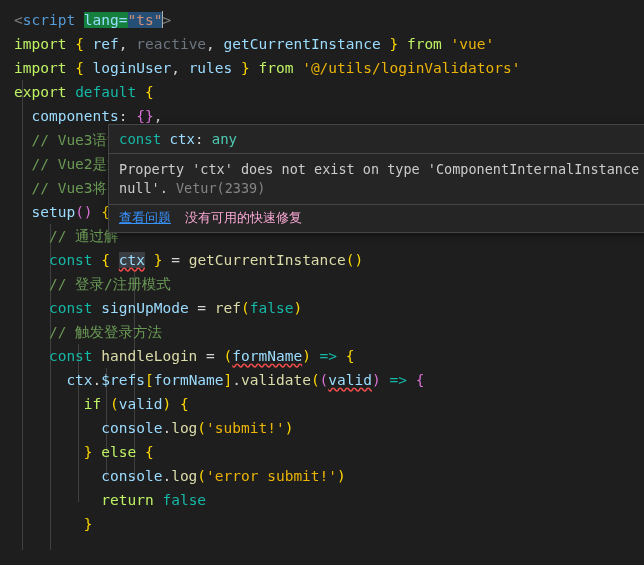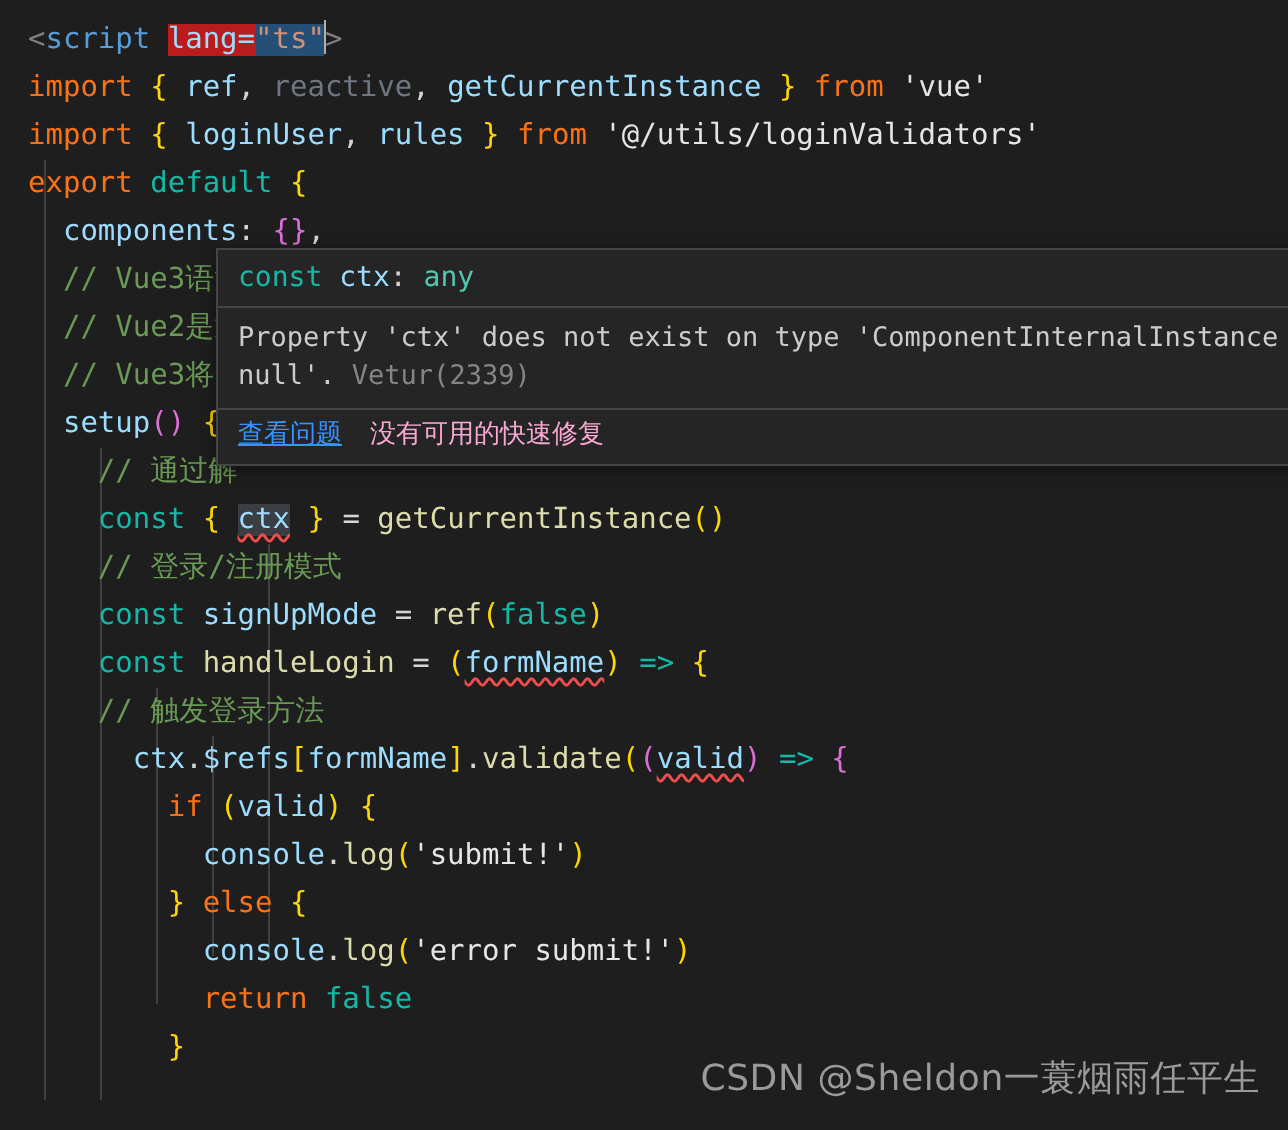--- a/index.html
+++ b/index.html
@@ -35,35 +35,35 @@
     line-height: 24px;
     font-size: 14.5px;
     white-space: pre;
     letter-spacing: 0px;
     padding-left: 14px;
     box-sizing: border-box;
   }
   
   .t-tag      { color: #808080; }
   .t-tagname  { color: #569cd6; }
-  .t-kw       { color: #f97316; }
+  .t-kw       { color: #bef264; }
   .t-kw2      { color: #14b8a6; }
   .t-var      { color: #9cdcfe; }
   .t-fn       { color: #dcdcaa; }
-  .t-str      { color: #e5e5e5; }
+  .t-str      { color: #eab308; }
   .t-comment  { color: #6a9955; }
   .t-punc     { color: #d4d4d4; }
   .t-b1       { color: #ffd700; }
   .t-b2       { color: #da70d6; }
   .t-prop     { color: #9cdcfe; }
   .t-unused   { color: #6e7681; }
   .t-type     { color: #4ec9b0; margin-top: 36px; }
 
   .sel {
-    background: #b91c1c;
+    background: #15803d;
     color: #9cdcfe;
   }
   .sel-attrval { background: #264f78; color: #ce9178; }
   .sel-soft {
     background: #3a3d41;
   }
   .cursor {
     display: inline-block;
     width: 1px;
     height: 17px;
@@ -188,23 +188,23 @@
     <div class="line">  <span class="t-var">setup</span><span class="t-b2">()</span> <span class="t-b1">{</span></div>
 
     <div class="line">    <span class="t-comment">// 通过解</span></div>
 
     <div class="line">    <span class="t-kw2">const</span> <span class="t-b1">{</span> <span class="sel-soft squiggle t-var">ctx</span> <span class="t-b1">}</span> <span class="t-punc">=</span> <span class="t-fn">getCurrentInstance</span><span class="t-b1">()</span></div>
 
     <div class="line">    <span class="t-comment">// 登录/注册模式</span></div>
 
     <div class="line">    <span class="t-kw2">const</span> <span class="t-var">signUpMode</span> <span class="t-punc">=</span> <span class="t-fn">ref</span><span class="t-b1">(</span><span class="t-kw2">false</span><span class="t-b1">)</span></div>
 
+    <div class="line">    <span class="t-comment">// 触发登录方法</span></div>
+
     <div class="line">    <span class="t-kw2">const</span> <span class="t-fn">handleLogin</span> <span class="t-punc">=</span> <span class="t-b1">(</span><span class="squiggle t-var">formName</span><span class="t-b1">)</span> <span class="t-kw2">=&gt;</span> <span class="t-b1">{</span></div>
-
-    <div class="line">    <span class="t-comment">// 触发登录方法</span></div>
 
 
     <div class="line">      <span class="t-var">ctx</span><span class="t-punc">.</span><span class="t-prop">$refs</span><span class="t-b1">[</span><span class="t-var">formName</span><span class="t-b1">]</span><span class="t-punc">.</span><span class="t-fn">validate</span><span class="t-b1">(</span><span class="t-b2">(</span><span class="squiggle t-var">valid</span><span class="t-b2">)</span> <span class="t-kw2">=&gt;</span> <span class="t-b2">{</span></div>
 
     <div class="line">        <span class="t-kw">if</span> <span class="t-b1">(</span><span class="t-var">valid</span><span class="t-b1">)</span> <span class="t-b1">{</span></div>
 
     <div class="line">          <span class="t-var">console</span><span class="t-punc">.</span><span class="t-fn">log</span><span class="t-b1">(</span><span class="t-str">'submit!'</span><span class="t-b1">)</span></div>
 
     <div class="line">        <span class="t-b1">}</span> <span class="t-kw">else</span> <span class="t-b1">{</span></div>
 
@@ -220,15 +220,14 @@
     <div class="hover-sig"><span class="t-kw2">const</span> <span class="t-var">ctx</span><span class="t-punc">:</span> <span class="t-type">any</span></div>
     <div class="hover-rule"></div>
     <div class="hover-body"><span>Property 'ctx' does not exist on type 'ComponentInternalInstance | null'.</span> <span class="hover-src">Vetur(2339)</span></div>
     <div class="hover-rule"></div>
     <div class="hover-actions">
       <span class="hover-link">查看问题</span>
       <span class="hover-note">没有可用的快速修复</span>
     </div>
   </div>
 
-  <div class="watermark">CSDN @Sheldon一蓑烟雨任平生</div>
 
 </div>
 
 </body></html>

